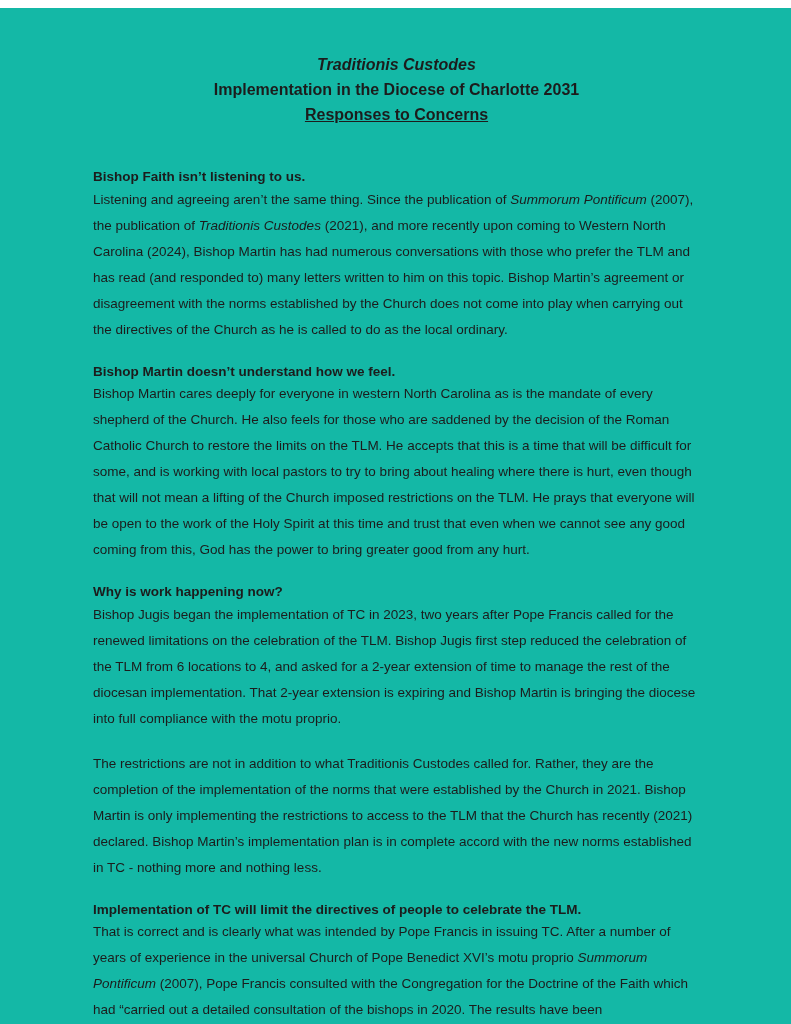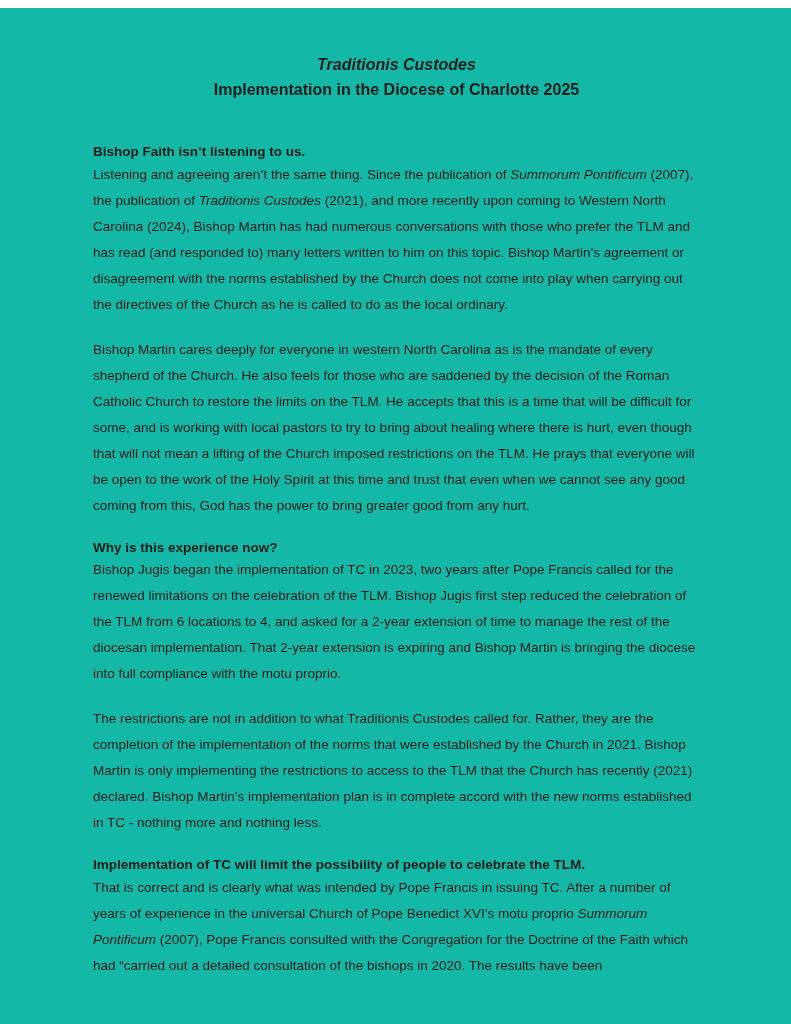--- a/index.html
+++ b/index.html
@@ -52,39 +52,41 @@
   }
   .it { font-style: italic; }
 </style>
 </head>
 <body>
 
 <div class="page">
 
   <div class="title-block">
     <div class="title-line italic">Traditionis Custodes</div>
-    <div class="title-line">Implementation in the Diocese of Charlotte 2025</div>
+    <div class="title-line">Implementation in the Diocese of Charlotte 2031</div>
+    <div class="title-line underline">Responses to Concerns</div>
   </div>
 
   <section class="qa">
     <h2>Bishop Faith isn’t listening to us.</h2>
     <p><span>Listening and agreeing aren’t the same thing. Since the publication of </span><span class="it">Summorum Pontificum</span><span> (2007), the publication of </span><span class="it">Traditionis Custodes</span><span> (2021), and more recently upon coming to Western North Carolina (2024), Bishop Martin has had numerous conversations with those who prefer the TLM and has read (and responded to) many letters written to him on this topic. Bishop Martin’s agreement or disagreement with the norms established by the Church does not come into play when carrying out the directives of the Church as he is called to do as the local ordinary.</span></p>
   </section>
 
   <section class="qa">
+    <h2>Bishop Martin doesn’t understand how we feel.</h2>
     <p><span>Bishop Martin cares deeply for everyone in western North Carolina as is the mandate of every shepherd of the Church. He also feels for those who are saddened by the decision of the Roman Catholic Church to restore the limits on the TLM. He accepts that this is a time that will be difficult for some, and is working with local pastors to try to bring about healing where there is hurt, even though that will not mean a lifting of the Church imposed restrictions on the TLM. He prays that everyone will be open to the work of the Holy Spirit at this time and trust that even when we cannot see any good coming from this, God has the power to bring greater good from any hurt.</span></p>
   </section>
 
   <section class="qa">
-    <h2>Why is this experience now?</h2>
+    <h2>Why is work happening now?</h2>
     <p><span>Bishop Jugis began the implementation of TC in 2023, two years after Pope Francis called for the renewed limitations on the celebration of the TLM. Bishop Jugis first step reduced the celebration of the TLM from 6 locations to 4, and asked for a 2-year extension of time to manage the rest of the diocesan implementation. That 2-year extension is expiring and Bishop Martin is bringing the diocese into full compliance with the motu proprio.</span></p>
   </section>
 
   <section class="qa">
     <p><span>The restrictions are not in addition to what Traditionis Custodes called for. Rather, they are the completion of the implementation of the norms that were established by the Church in 2021. Bishop Martin is only implementing the restrictions to access to the TLM that the Church has recently (2021) declared. Bishop Martin’s implementation plan is in complete accord with the new norms established in TC - nothing more and nothing less.</span></p>
   </section>
 
   <section class="qa">
-    <h2>Implementation of TC will limit the possibility of people to celebrate the TLM.</h2>
+    <h2>Implementation of TC will limit the directives of people to celebrate the TLM.</h2>
     <p><span>That is correct and is clearly what was intended by Pope Francis in issuing TC. After a number of years of experience in the universal Church of Pope Benedict XVI’s motu proprio </span><span class="it">Summorum Pontificum</span><span> (2007), Pope Francis consulted with the Congregation for the Doctrine of the Faith which had “carried out a detailed consultation of the bishops in 2020. The results have been</span></p>
   </section>
 
 </div>
 
 </body></html>

